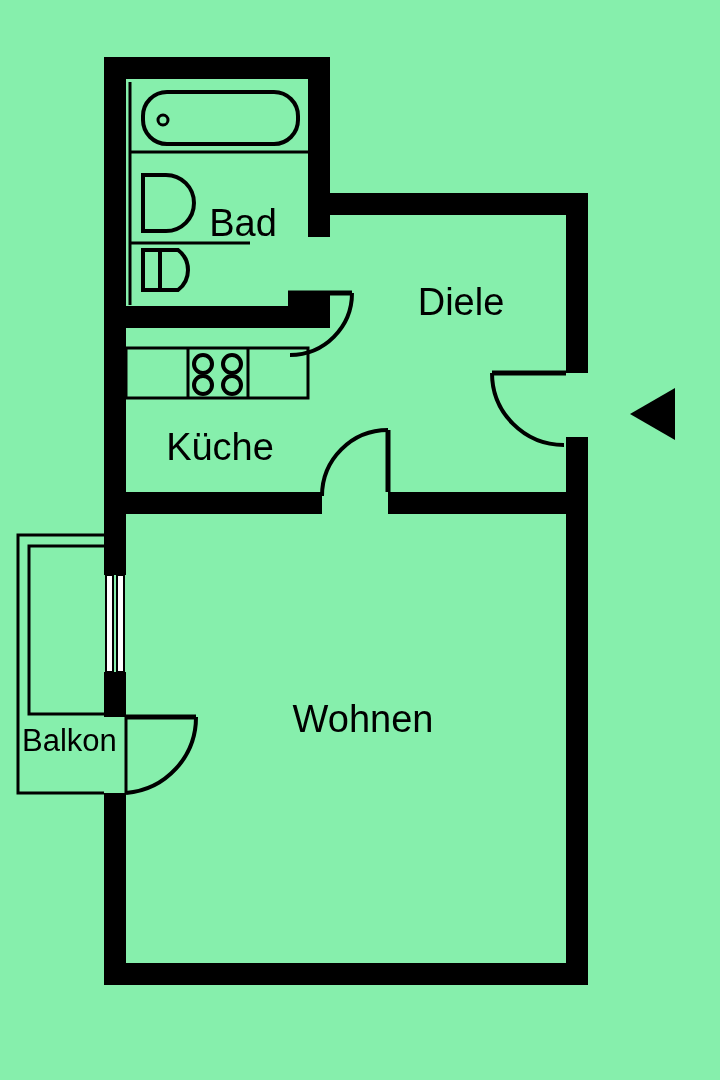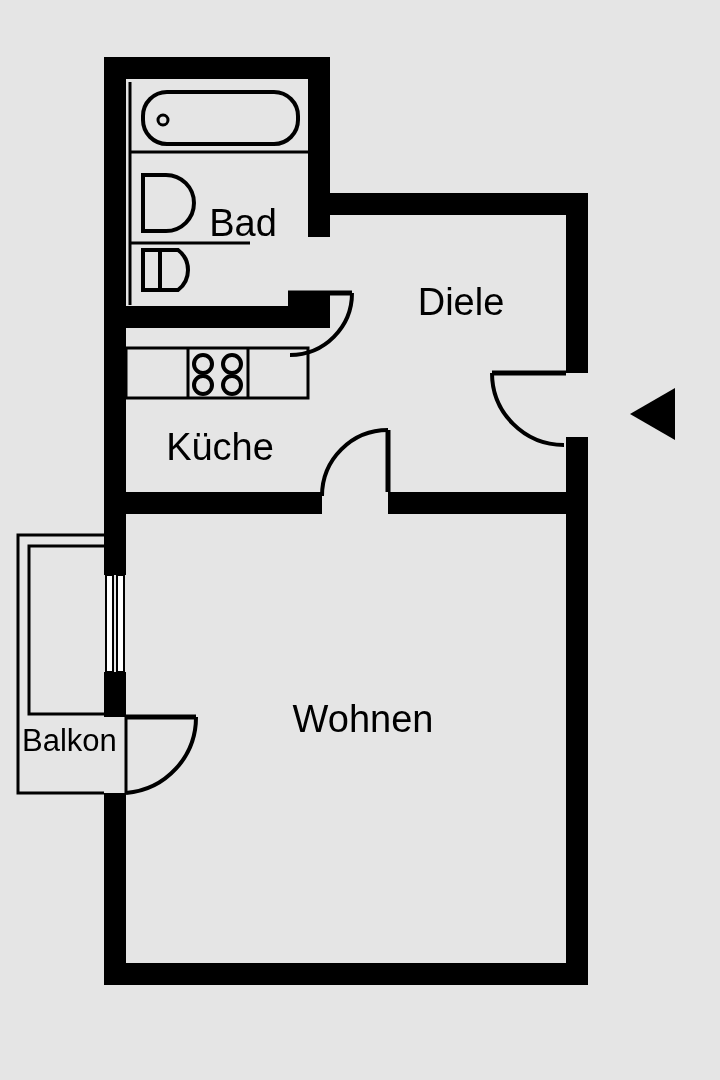--- a/index.html
+++ b/index.html
@@ -10,21 +10,21 @@
   body {
     width: 720px;
     height: 1080px;
     font-family: "Liberation Sans", sans-serif;
     overflow: hidden;
   }
   #floorplan-root {
     position: relative;
     width: 720px;
     height: 1080px;
-    background: #e5e5e5;
+    background: #86efac;
   }
   svg#plan {
     display: block;
     width: 720px;
     height: 1080px;
   }
   .wall        { fill: #000000; }
   .fixture     { fill: none; stroke: #000000; stroke-width: 4; }
   .fixture-thin{ fill: none; stroke: #000000; stroke-width: 3; }
   .door-arc    { fill: none; stroke: #000000; stroke-width: 4; }

